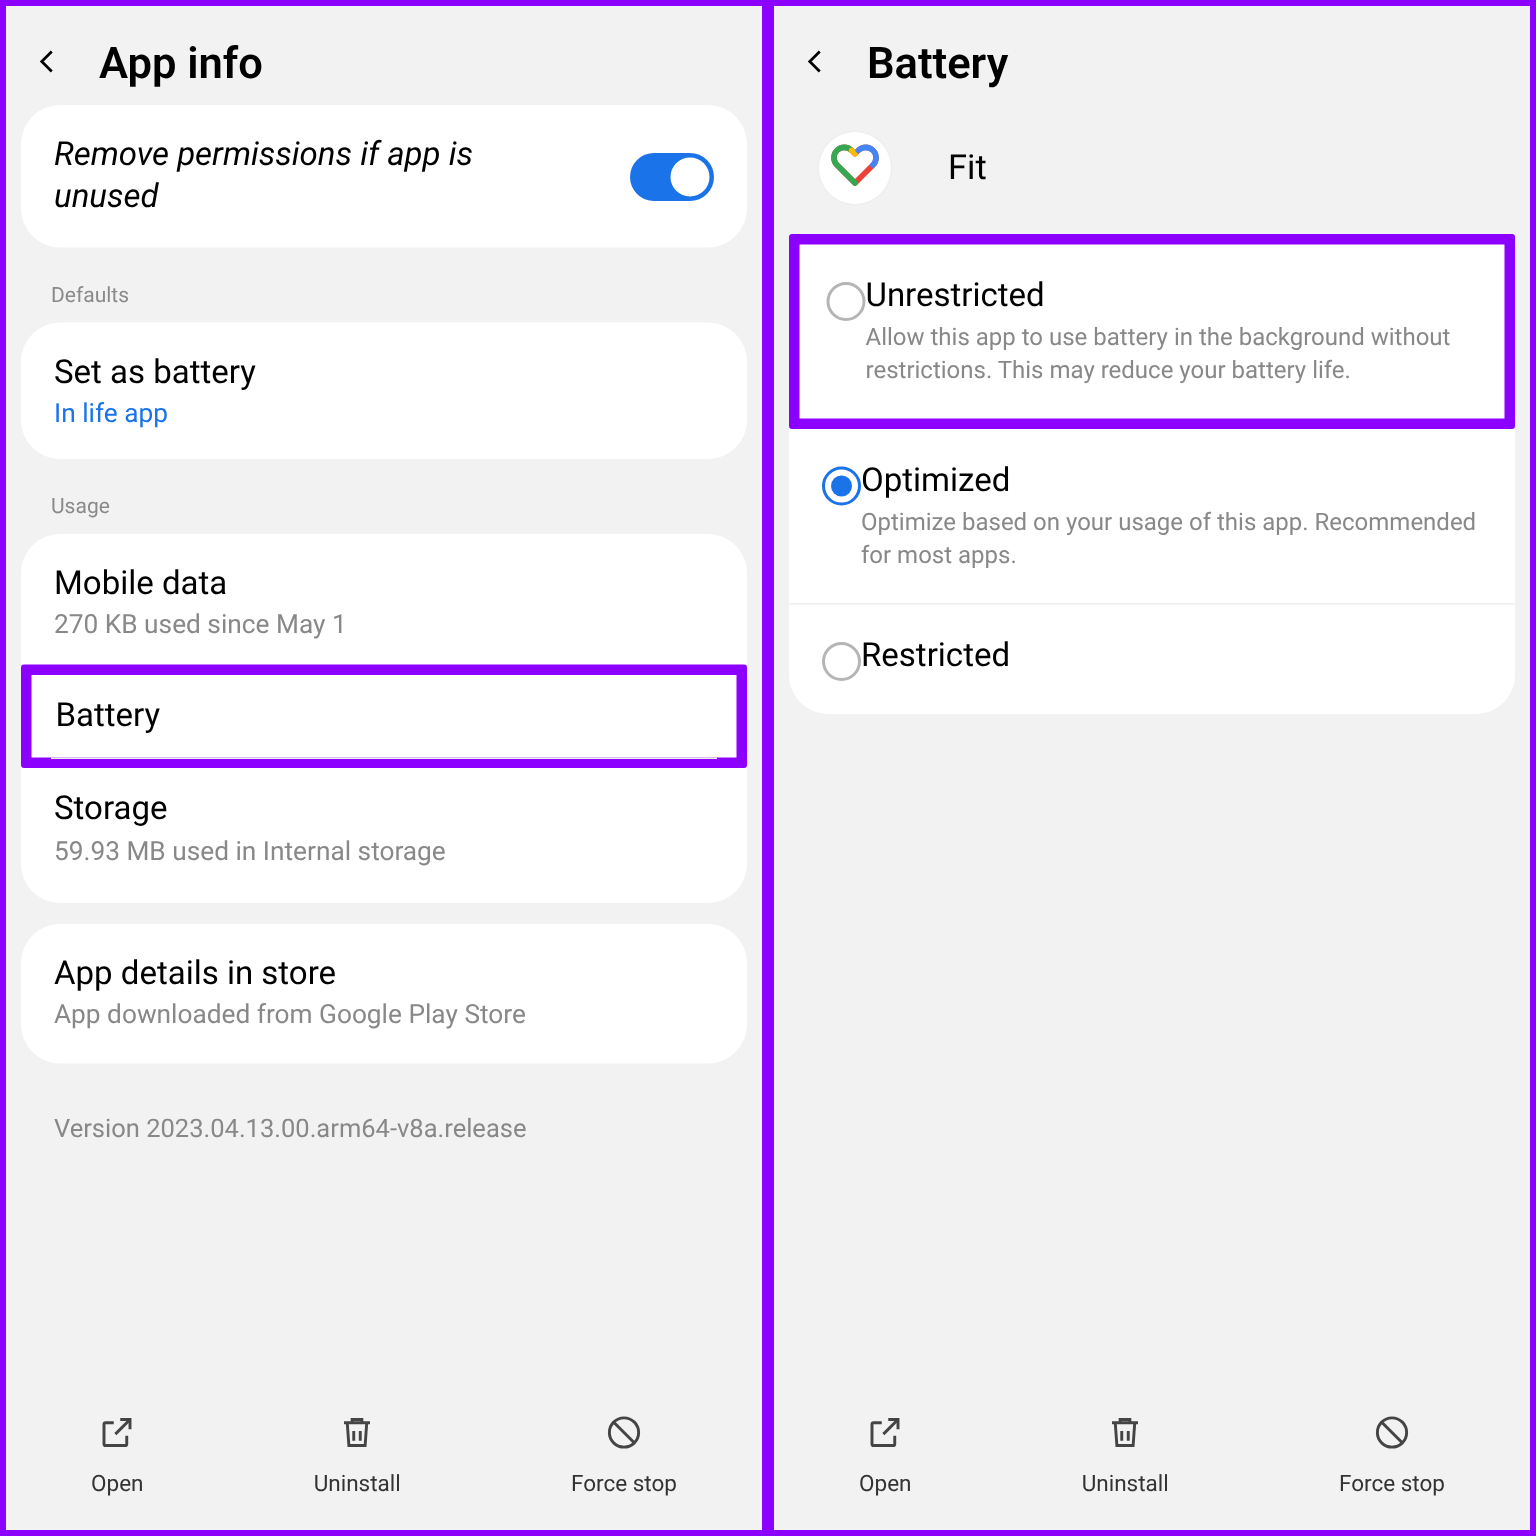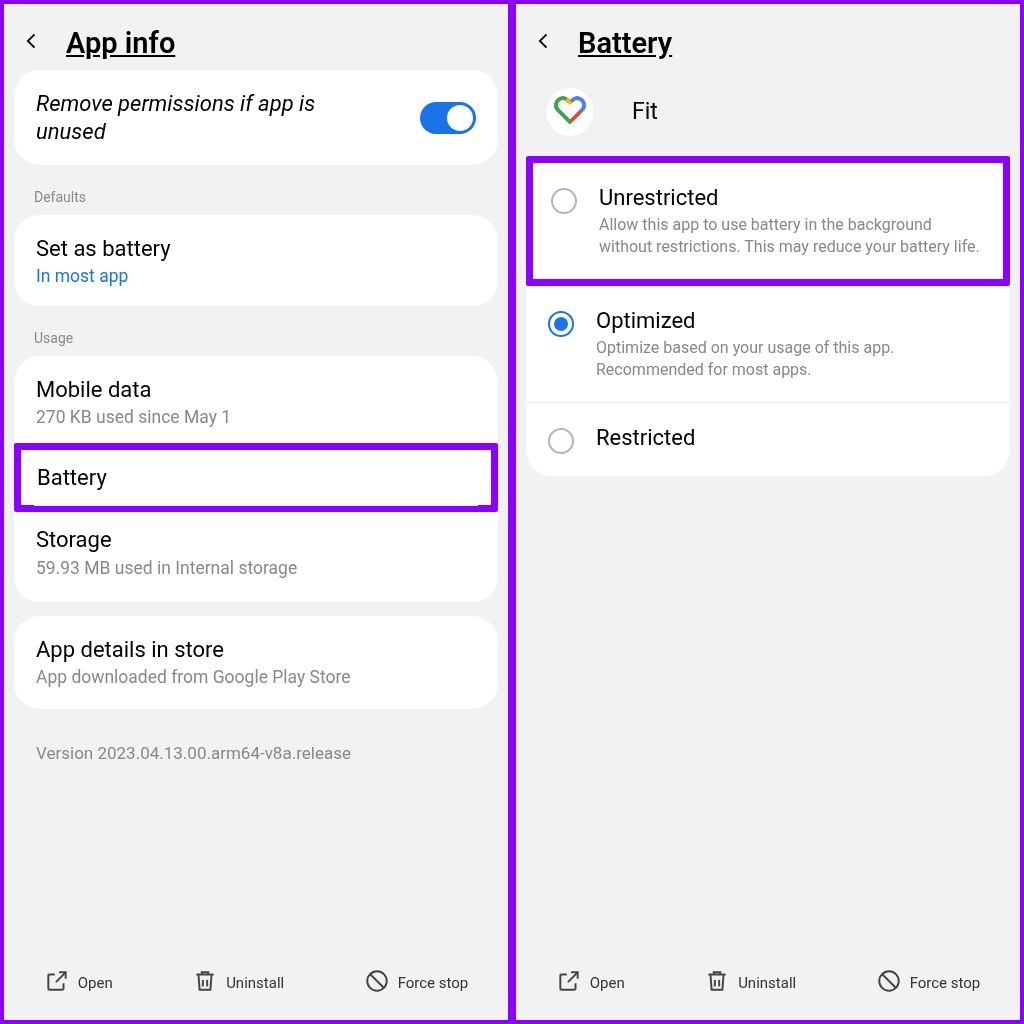--- a/index.html
+++ b/index.html
@@ -19,21 +19,20 @@
     position: relative;
     display: flex;
     flex-direction: column;
     overflow: hidden;
   }
   .header {
     display: flex;
     align-items: center;
     padding: 22px 18px 10px 18px;
     gap: 24px;
-    text-decoration: underline;
   }
   .back-arrow svg { width: 20px; height: 24px; stroke: #000; stroke-width: 2.2; fill: none; }
   .title {
     font-size: 29px;
     font-weight: 600;
     color: #000;
   }
   .content { flex: 1; overflow: hidden; padding: 0 10px; }
   .card {
     background: #fff;
@@ -93,21 +92,21 @@
     padding: 20px 22px;
   }
   .bottom-bar {
     display: flex;
     justify-content: space-around;
     padding: 16px 0 22px 0;
     background: #f2f2f2;
   }
   .bottom-btn {
     display: flex;
-    flex-direction: row;
+    flex-direction: column;
     align-items: center;
     gap: 8px;
     text-align: right;
   }
   .bottom-btn svg { width: 26px; height: 26px; stroke: #444; stroke-width: 1.8; fill: none; }
   .bottom-label { font-size: 15px; color: #333; }
   .highlight-box {
     border: 7px solid #8b00ff;
     border-radius: 2px;
     margin: -7px -6px;
@@ -123,21 +122,20 @@
   }
   .app-icon {
     width: 48px; height: 48px;
     background: #fff;
     border-radius: 50%;
     display: flex; align-items: center; justify-content: center;
     box-shadow: 0 0 0 1px #eee;
   }
   .radio-row {
     display: flex;
-    gap: 22px;
     padding: 22px 22px;
     align-items: flex-start;
   }
   .radio-row + .radio-row { border-top: 1px solid #eee; }
   .radio {
     width: 26px; height: 26px;
     border: 2px solid #b5b5b5;
     border-radius: 50%;
     flex: none;
     margin-top: 3px;
@@ -181,21 +179,21 @@
       <div class="row toggle-row">
         <div class="row-title" style="max-width:310px">Remove permissions if app is unused</div>
         <div class="toggle"></div>
       </div>
     </div>
 
     <div class="section-label">Defaults</div>
     <div class="card">
       <div class="row">
         <div class="row-title">Set as battery</div>
-        <div class="row-link">In most app</div>
+        <div class="row-link">In life app</div>
       </div>
     </div>
 
     <div class="section-label">Usage</div>
 
     <div class="card" style="padding-bottom:2px">
       <div class="row">
         <div class="row-title">Mobile data</div>
         <div class="row-sub">270 KB used since May 1</div>
       </div>

